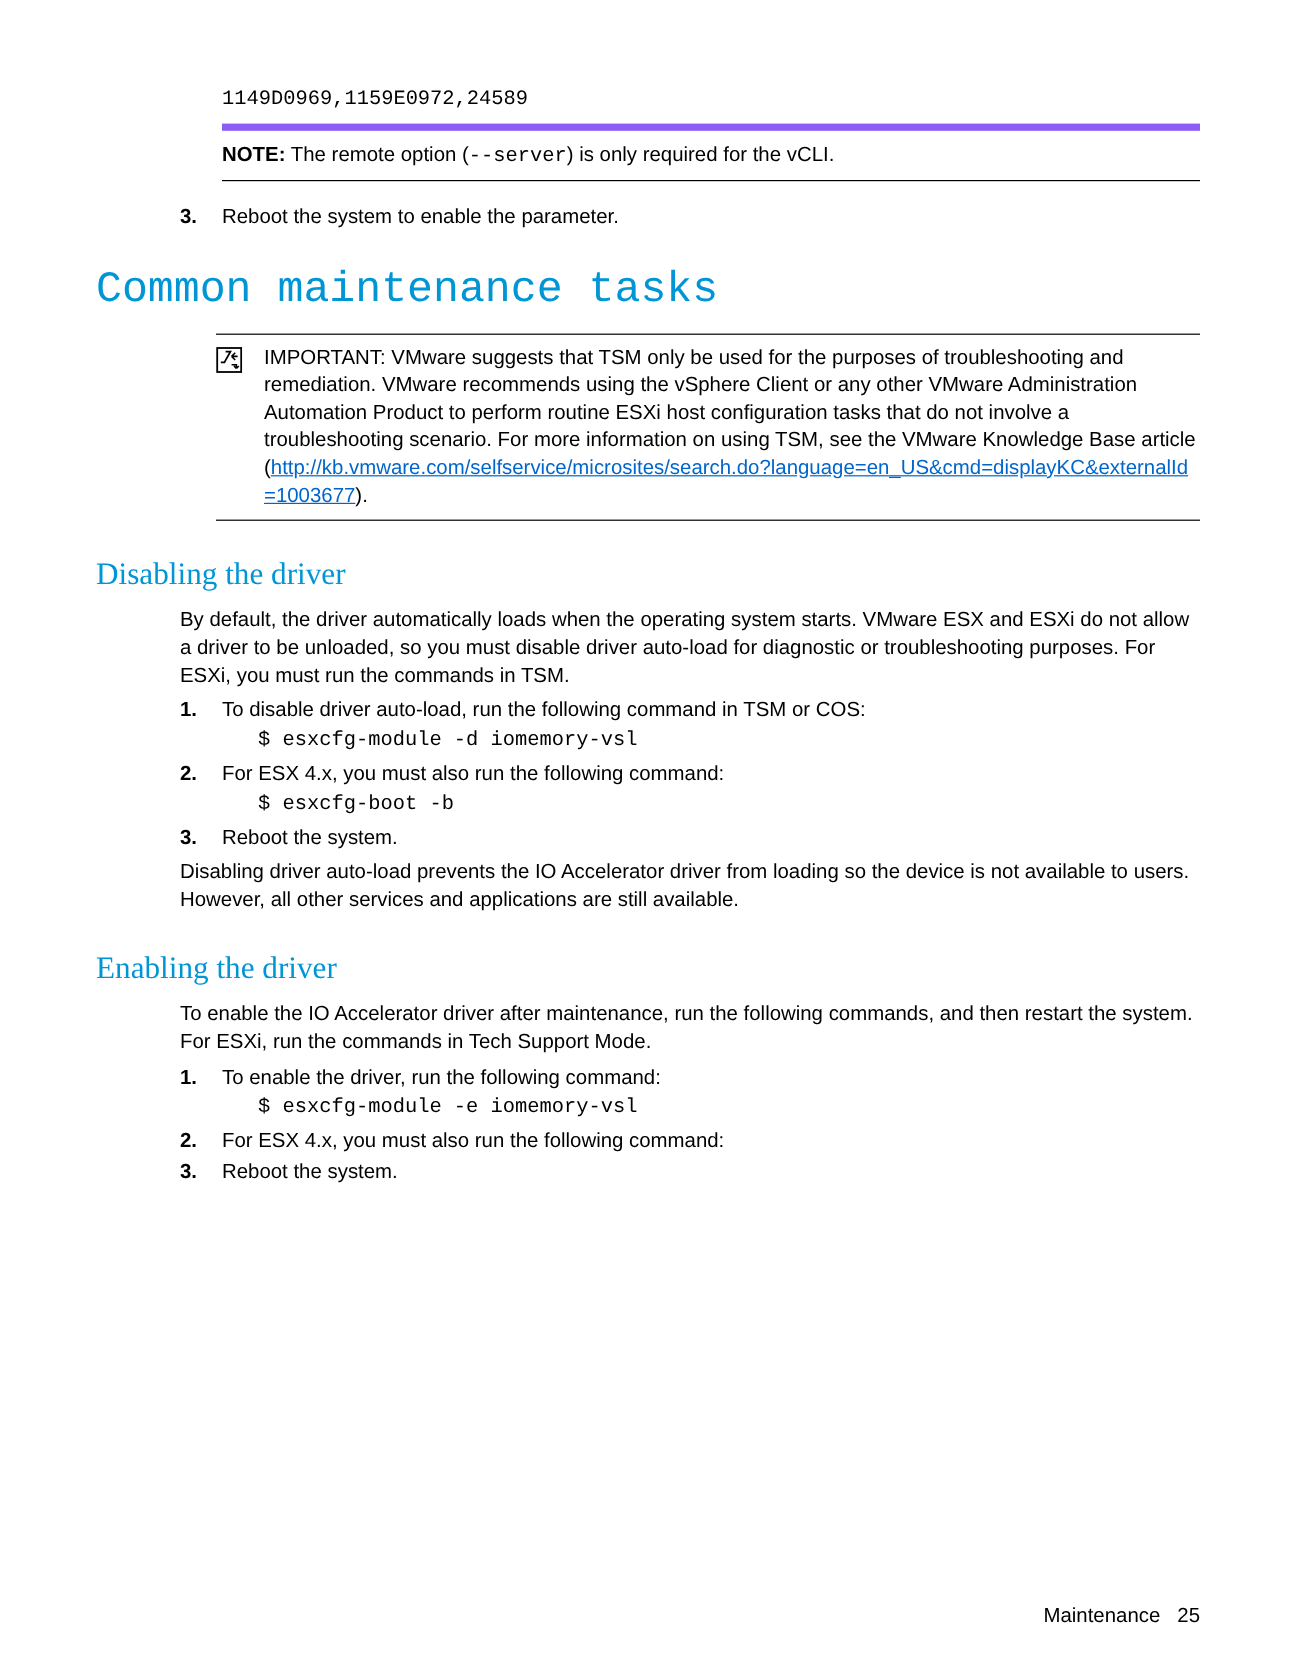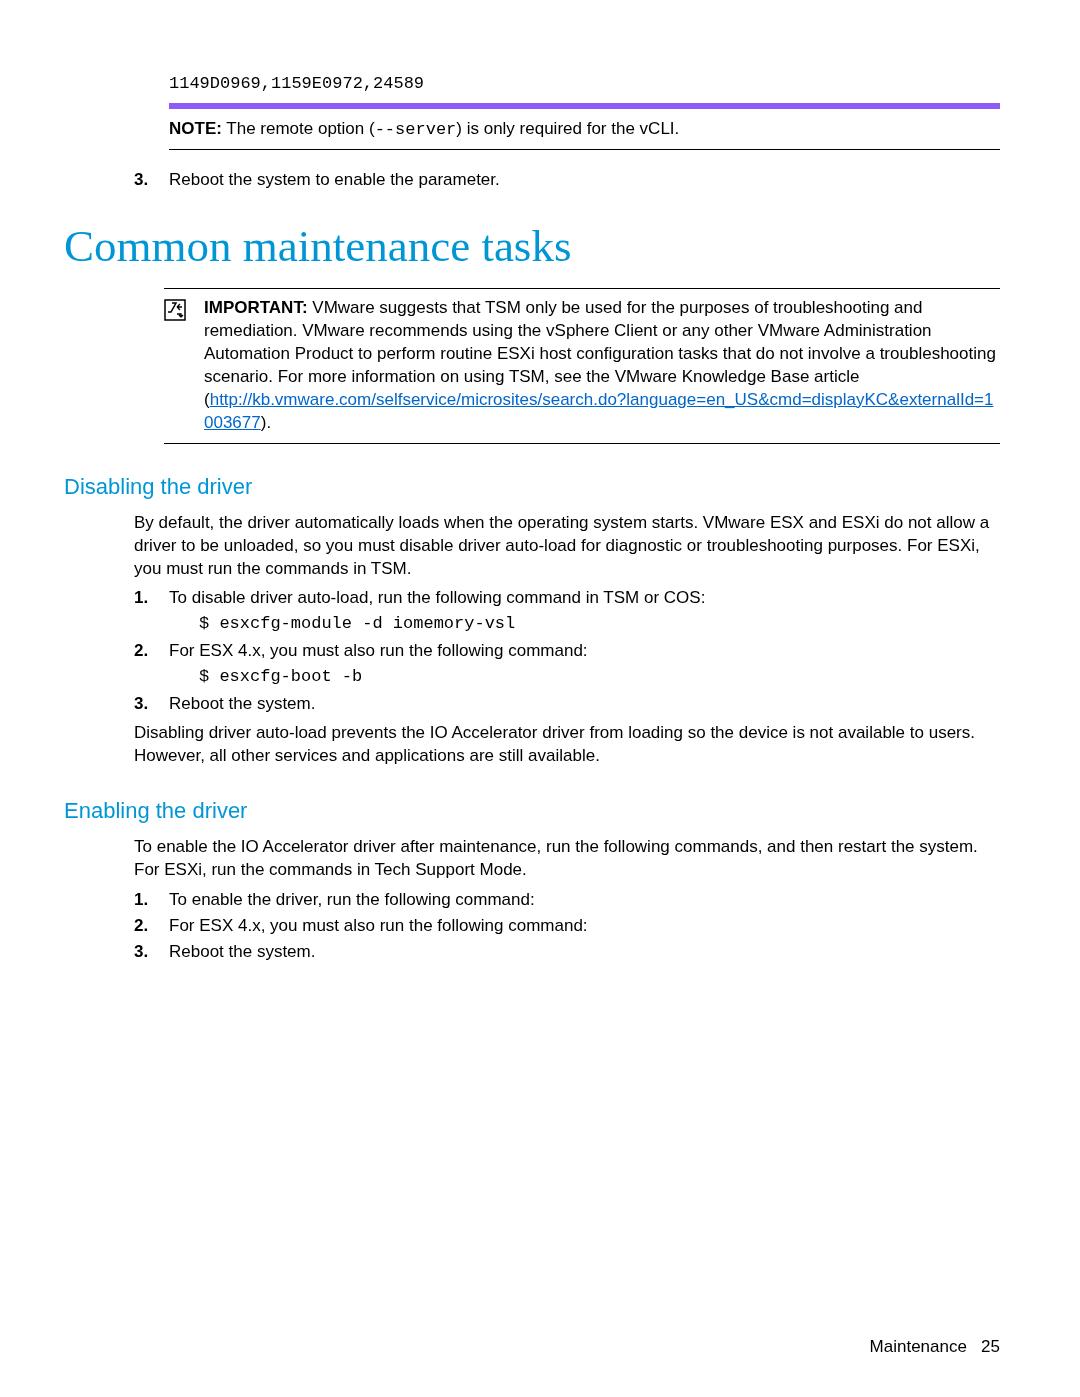--- a/index.html
+++ b/index.html
@@ -6,21 +6,21 @@
     margin: 0;
     padding: 0;
     background: #fff;
     font-family: Arial, Helvetica, sans-serif;
     color: #000;
   }
   .page {
     width: 1080px;
     min-height: 1397px;
     margin: 0 auto;
-    padding: 70px 80px 40px 64px;
+    padding: 70px 80px 40px 80px;
     box-sizing: border-box;
     position: relative;
   }
   .mono {
     font-family: "Courier New", Courier, monospace;
     font-size: 17px;
   }
   .code-line {
     font-family: "Courier New", Courier, monospace;
     font-size: 17px;
@@ -47,30 +47,30 @@
   }
   .ol-item .num {
     font-weight: bold;
     width: 35px;
     flex-shrink: 0;
   }
   .ol-item .txt {
     flex: 1;
   }
   h1.doc-h1 {
+    font-family: Liberation Mono, monospace;
+    font-weight: 300;
+    font-size: 36px;
+    color: #0096d6;
+    margin: 30px 0 16px 0;
+  }
+  h2.doc-h2 {
     font-family: Liberation Serif, serif;
     font-weight: 300;
-    font-size: 45px;
-    color: #0096d6;
-    margin: 30px 0 16px 0;
-  }
-  h2.doc-h2 {
-    font-family: Liberation Sans, sans-serif;
-    font-weight: 300;
-    font-size: 22px;
+    font-size: 26px;
     color: #0096d6;
     margin: 30px 0 12px 0;
   }
   .body-para {
     font-size: 17px;
     margin: 8px 0 8px 70px;
     line-height: 1.35;
   }
   .important-block {
     display: flex;
@@ -85,21 +85,21 @@
     width: 40px;
     flex-shrink: 0;
     padding-top: 2px;
   }
   .important-text {
     font-size: 17px;
     line-height: 1.35;
     flex: 1;
   }
   .important-text .imp-label {
-    font-weight: bold;
+    font-weight: normal;
   }
   .important-text a {
     color: #0066cc;
     text-decoration: underline;
     word-break: break-all;
   }
   .cmd-indent {
     font-family: Liberation Mono, monospace;
     font-size: 17px;
     margin-left: 135px;
@@ -178,20 +178,21 @@
 
   <div class="body-para">Disabling driver auto-load prevents the IO Accelerator driver from loading so the device is not available to users. However, all other services and applications are still available.</div>
 
   <h2 class="doc-h2">Enabling the driver</h2>
   <div class="body-para">To enable the IO Accelerator driver after maintenance, run the following commands, and then restart the system. For ESXi, run the commands in Tech Support Mode.</div>
 
   <div class="ol-item">
     <span class="num">1.</span>
     <span class="txt">To enable the driver, run the following command:</span>
   </div>
+  <div class="cmd-indent">$ esxcfg-module -e iomemory-vsl</div>
 
   <div class="ol-item">
     <span class="num">2.</span>
     <span class="txt">For ESX 4.x, you must also run the following command:</span>
   </div>
 
   <div class="ol-item">
     <span class="num">3.</span>
     <span class="txt">Reboot the system.</span>
   </div>

